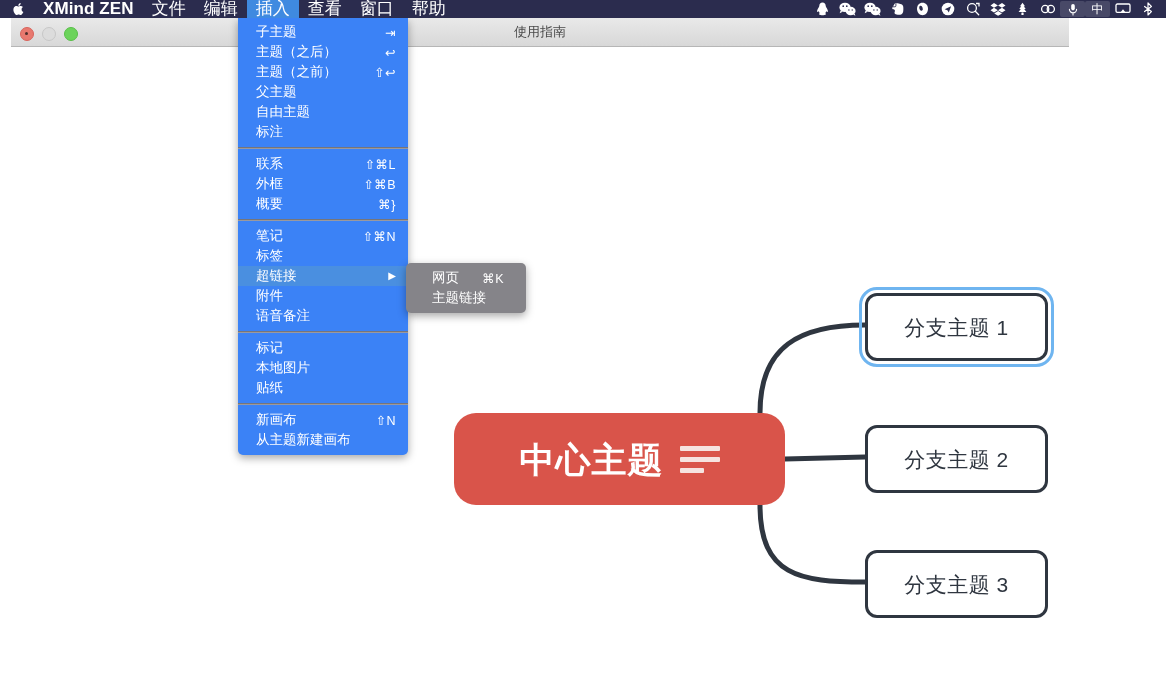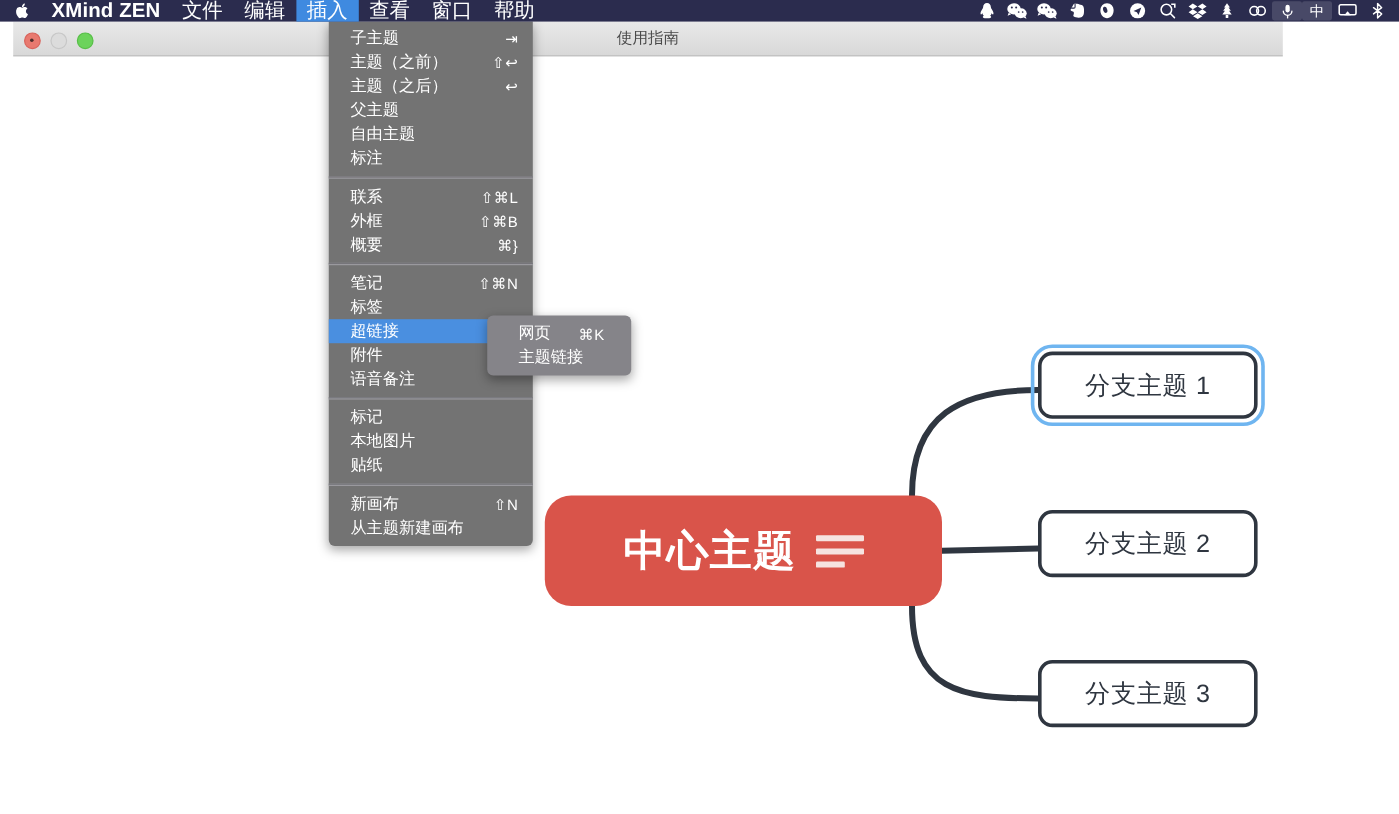--- a/index.html
+++ b/index.html
@@ -168,21 +168,21 @@
     flex: 0 0 auto;
   }
   .notes-icon i { display: block; height: 5px; background: #f6e3e0; border-radius: 1px; }
   .notes-icon i:nth-child(1) { width: 40px; }
   .notes-icon i:nth-child(2) { width: 40px; }
   .notes-icon i:nth-child(3) { width: 24px; }
 
   .branch-topic {
     position: absolute;
     width: 183px;
-    height: 56px;
+    height: 68px;
     background: #ffffff;
     border: 3px solid #2f3640;
     border-radius: 12px;
     box-sizing: border-box;
     display: flex;
     align-items: center;
     justify-content: center;
   }
   .branch-topic .label {
     font-size: 21px;
@@ -198,27 +198,26 @@
   }
   .b1 { left: 865px; top: 247px; }
   .b2 { left: 865px; top: 379px; }
   .b3 { left: 865px; top: 504px; }
 
   
   .menu-panel {
     position: absolute;
     left: 238px; top: 18px;
     width: 170px;
-    background: #737373;
+    background: #3b82f6;
     border-radius: 0 0 5px 5px;
     box-shadow: 0 3px 9px rgba(0,0,0,0.35);
     padding: 4px 0 5px 0;
     box-sizing: border-box;
     z-index: 50;
-    margin-left: 36px;
   }
   .menu-item {
     position: relative;
     height: 20px;
     display: flex;
     align-items: center;
     padding: 0 12px 0 18px;
     font-size: 13.5px;
     color: #ffffff;
     white-space: nowrap;
@@ -415,26 +414,26 @@
     </div>
   </div>
 
   <div class="menu-panel">
 
     <div class="menu-item">
       <span class="mi-label">子主题</span>
       <span class="mi-shortcut">⇥</span>
     </div>
     <div class="menu-item">
+      <span class="mi-label">主题（之后）</span>
+      <span class="mi-shortcut">↩</span>
+    </div>
+    <div class="menu-item">
       <span class="mi-label">主题（之前）</span>
       <span class="mi-shortcut">⇧↩</span>
-    </div>
-    <div class="menu-item">
-      <span class="mi-label">主题（之后）</span>
-      <span class="mi-shortcut">↩</span>
     </div>
     <div class="menu-item">
       <span class="mi-label">父主题</span>
       <span class="mi-shortcut"></span>
     </div>
     <div class="menu-item">
       <span class="mi-label">自由主题</span>
       <span class="mi-shortcut"></span>
     </div>
     <div class="menu-item">

